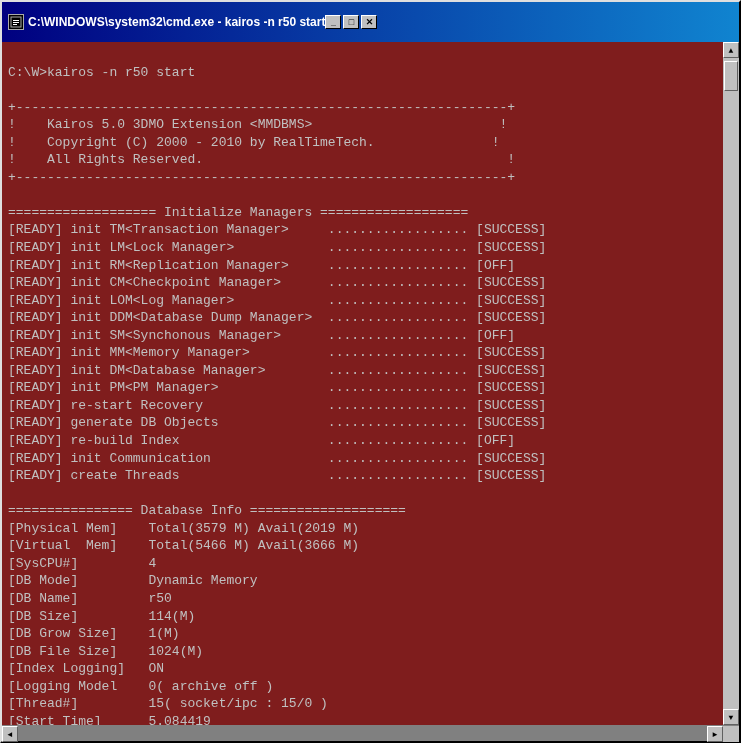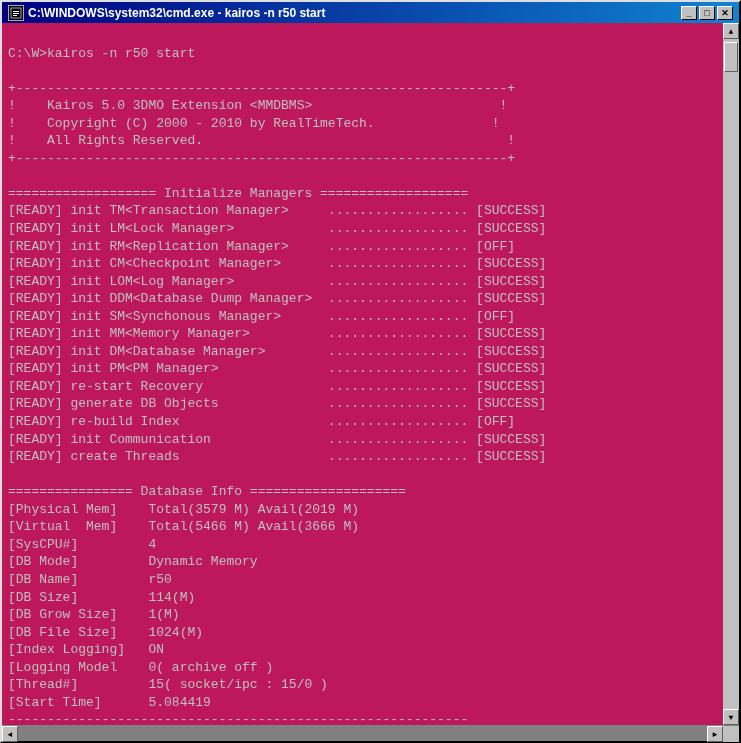--- a/index.html
+++ b/index.html
@@ -23,22 +23,22 @@
       border-right-color: #000;
       border-bottom-color: #000;
     }
 
     .title-bar {
       background: linear-gradient(to right, #000080, #1084d0);
       color: white;
       padding: 3px 6px;
       display: flex;
       align-items: center;
-      justify-content: space-between;
-      height: 21px;
+      justify-content: flex-start;
+      height: 40px;
       flex-shrink: 0;
     }
 
     .title-bar-left {
       display: flex;
       align-items: center;
       gap: 4px;
     }
 
     .title-bar-icon {
@@ -76,21 +76,21 @@
       justify-content: center;
       font-size: 9px;
       font-weight: bold;
       color: #000;
       cursor: pointer;
       font-family: 'Marlett', 'Wingdings', sans-serif;
     }
 
     .console-content {
       flex: 1;
-      background: #be185d;
+      background: #7f1d1d;
       color: #c0c0c0;
       padding: 4px 6px;
       font-family: 'Courier New', Courier, monospace;
       font-size: 13px;
       line-height: 1.35;
       white-space: pre;
       overflow-y: scroll;
       overflow-x: auto;
     }
 

